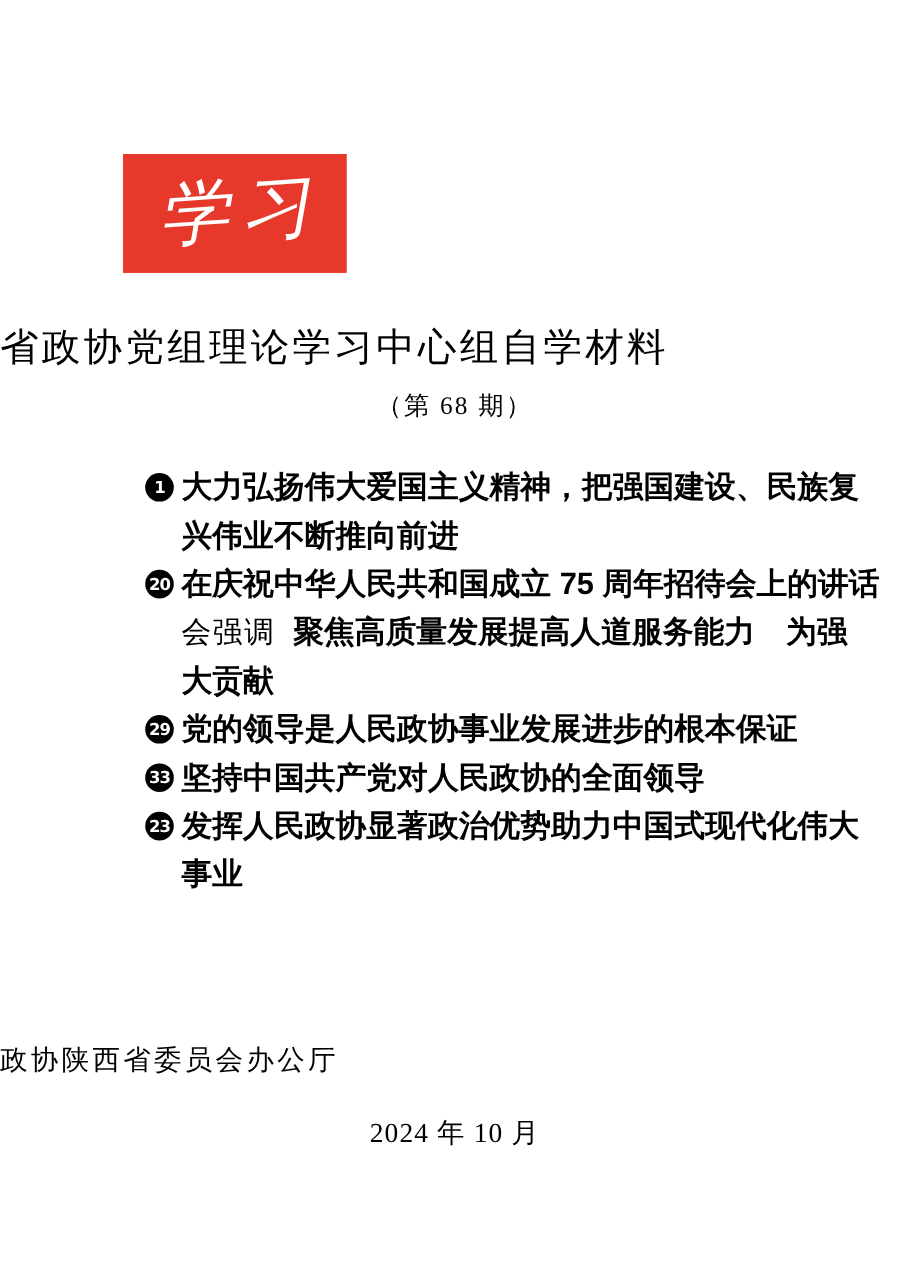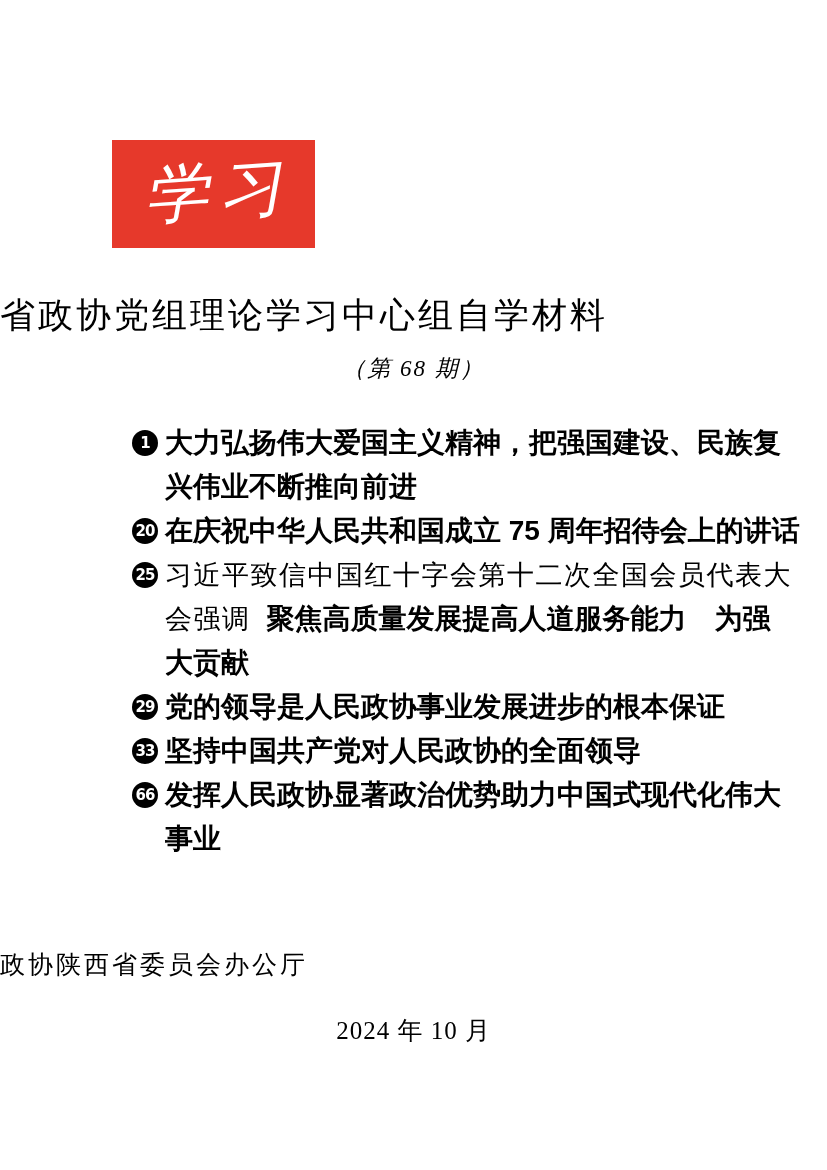--- a/index.html
+++ b/index.html
@@ -58,21 +58,20 @@
   .issue-line {
     position: absolute;
     left: 0;
     top: 353px;
     width: 100%;
     text-align: center;
     font-size: 23px;
     line-height: 32px;
     letter-spacing: 2px;
     font-family: "Liberation Serif", serif;
-    font-style: italic;
   }
 
   
   .toc {
     position: absolute;
     left: 132px;
     top: 421px;
     width: 615px;
   }
   .toc-row {
@@ -161,24 +160,20 @@
 
     <div class="toc-row">
       <span class="hei">兴伟业不断推向前进</span>
     </div>
 
     <div class="toc-row">
       <span class="badge">20</span>
       <span class="hei">在庆祝中华人民共和国成立 75 周年招待会上的讲话</span>
     </div>
 
-    <div class="toc-row">
-      <span class="badge">25</span>
-      <span class="kai">习近平致信中国红十字会第十二次全国会员代表大</span>
-    </div>
 
     <div class="toc-row">
       <span class="kai">会强调</span>
       <span class="hei seg-gap">聚焦高质量发展提高人道服务能力　为强</span>
     </div>
 
 
     <div class="toc-row">
       <span class="hei">大贡献</span>
     </div>
@@ -187,21 +182,21 @@
       <span class="badge">29</span>
       <span class="hei">党的领导是人民政协事业发展进步的根本保证</span>
     </div>
 
     <div class="toc-row">
       <span class="badge">33</span>
       <span class="hei">坚持中国共产党对人民政协的全面领导</span>
     </div>
 
     <div class="toc-row">
-      <span class="badge">66</span>
+      <span class="badge">23</span>
       <span class="hei">发挥人民政协显著政治优势助力中国式现代化伟大</span>
     </div>
 
     <div class="toc-row">
       <span class="hei">事业</span>
     </div>
 
   </div>
 
   <div class="footer-publisher">政协陕西省委员会办公厅</div>

